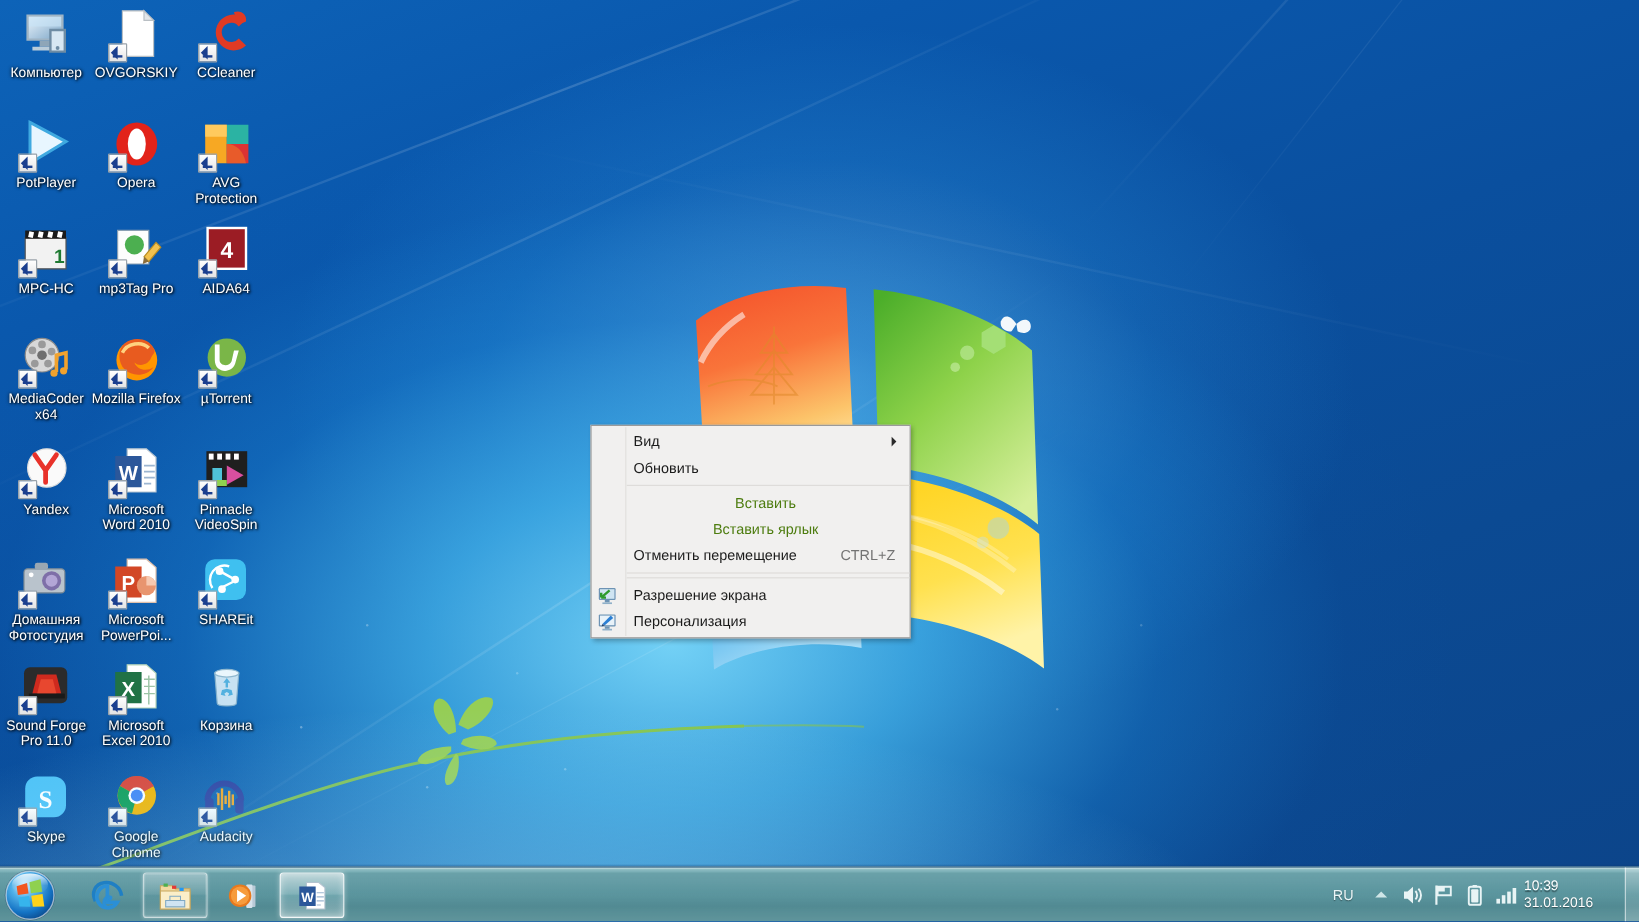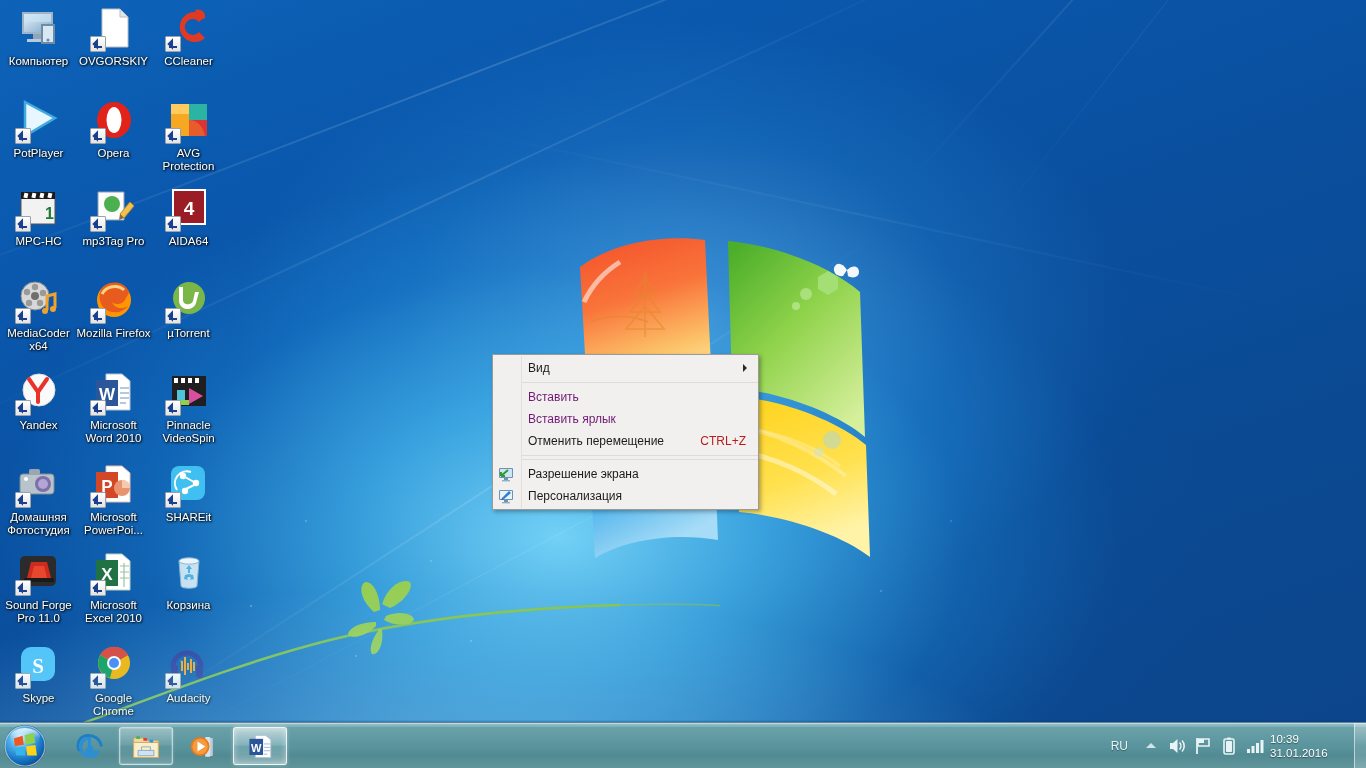--- a/index.html
+++ b/index.html
@@ -87,22 +87,22 @@
     position:absolute; left:1px; top:1px; bottom:1px; width:28px;
     background:#f1f0ef;
     border-right:1px solid #e2e0de;
   }
   .mi{
     position:relative; height:22px; line-height:22px;
     padding-left:35px; padding-right:10px;
     color:#1b1b1b; white-space:nowrap;
     cursor:default;
   }
-  .mi.dis{ color:#701a75; }
-  .mi .sk{ position:absolute; right:12px; top:0; color:#b91c1c; }
+  .mi.dis{ color:#4d7c0f;text-align:center; }
+  .mi .sk{ position:absolute; right:12px; top:0; color:#737373; }
   .mi .arr{
     position:absolute; right:11px; top:7px;
     width:0;height:0;border-left:4px solid #2a2a2a;
     border-top:4px solid transparent;border-bottom:4px solid transparent;
   }
   .mi .mico{ position:absolute; left:5px; top:3px; width:16px;height:16px; }
   .msep{ height:1px; margin:3px 0 3px 29px; background:#dedcda; }
 
   
   #taskbar{
@@ -600,20 +600,23 @@
 
   <div id="ctxmenu">
     <div class="strip"></div>
 
     <div class="mi">
       <span>Вид</span>
       <span class="arr"></span>
     </div>
 
 
+    <div class="mi">
+      <span>Обновить</span>
+    </div>
 
     <div class="msep"></div>
 
     <div class="mi dis">
       <span>Вставить</span>
     </div>
 
     <div class="mi dis">
       <span>Вставить ярлык</span>
     </div>

